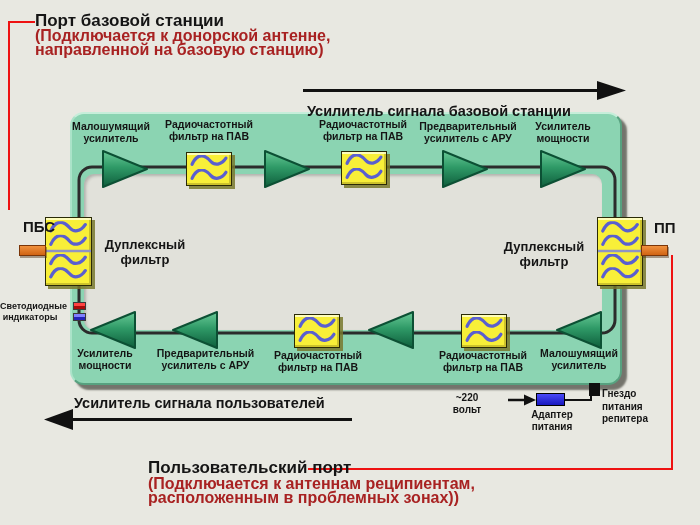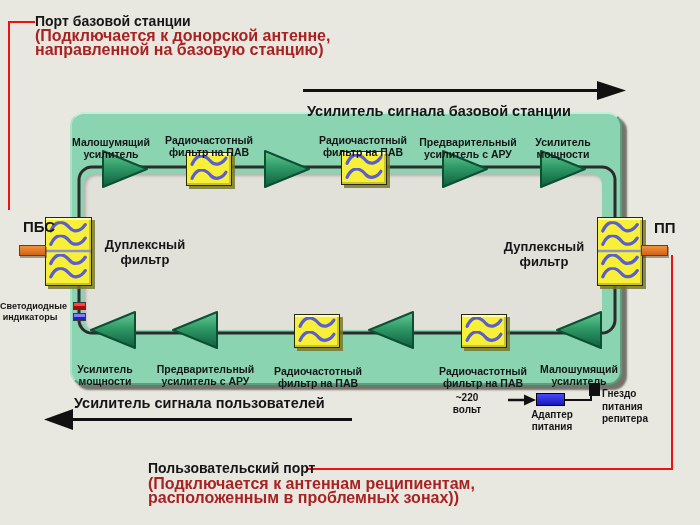--- a/index.html
+++ b/index.html
@@ -52,26 +52,26 @@
 
   
   .led{width:13px;height:8px;border:1px solid #3a3a3a;box-sizing:border-box;}
   .led.red{background:linear-gradient(#ff4242 0 45%, #a80a0a 45% 100%);}
   .led.blue{background:linear-gradient(#8080ff 0 45%, #2323b8 45% 100%);}
 
   
   .redline{background:#ee1111;}
 
   
-  .t-title{font-size:14px;line-height:14px;}
+  .t-title{font-size:17px;line-height:14px;}
   .t-note{font-size:16px;line-height:13.5px;color:#a82222;}
   .t-arrow{font-size:14.5px;line-height:15px;}
   .t-port{font-size:15px;line-height:16px;}
   .t-duplex{font-size:13px;line-height:15px;}
-  .t-comp{font-size:10.5px;line-height:11.5px;margin-top:16px;}
+  .t-comp{font-size:10.5px;line-height:11.5px;}
   .t-led{font-size:9px;line-height:10.5px;}
   .t-pow{font-size:10px;line-height:11.5px;}
   .t-jack{font-size:10px;line-height:12.5px;}
 </style>
 </head>
 <body>
 
 <svg width="0" height="0" style="position:absolute" aria-hidden="true">
   <defs>
     <symbol id="wave" viewBox="0 0 40 14">

